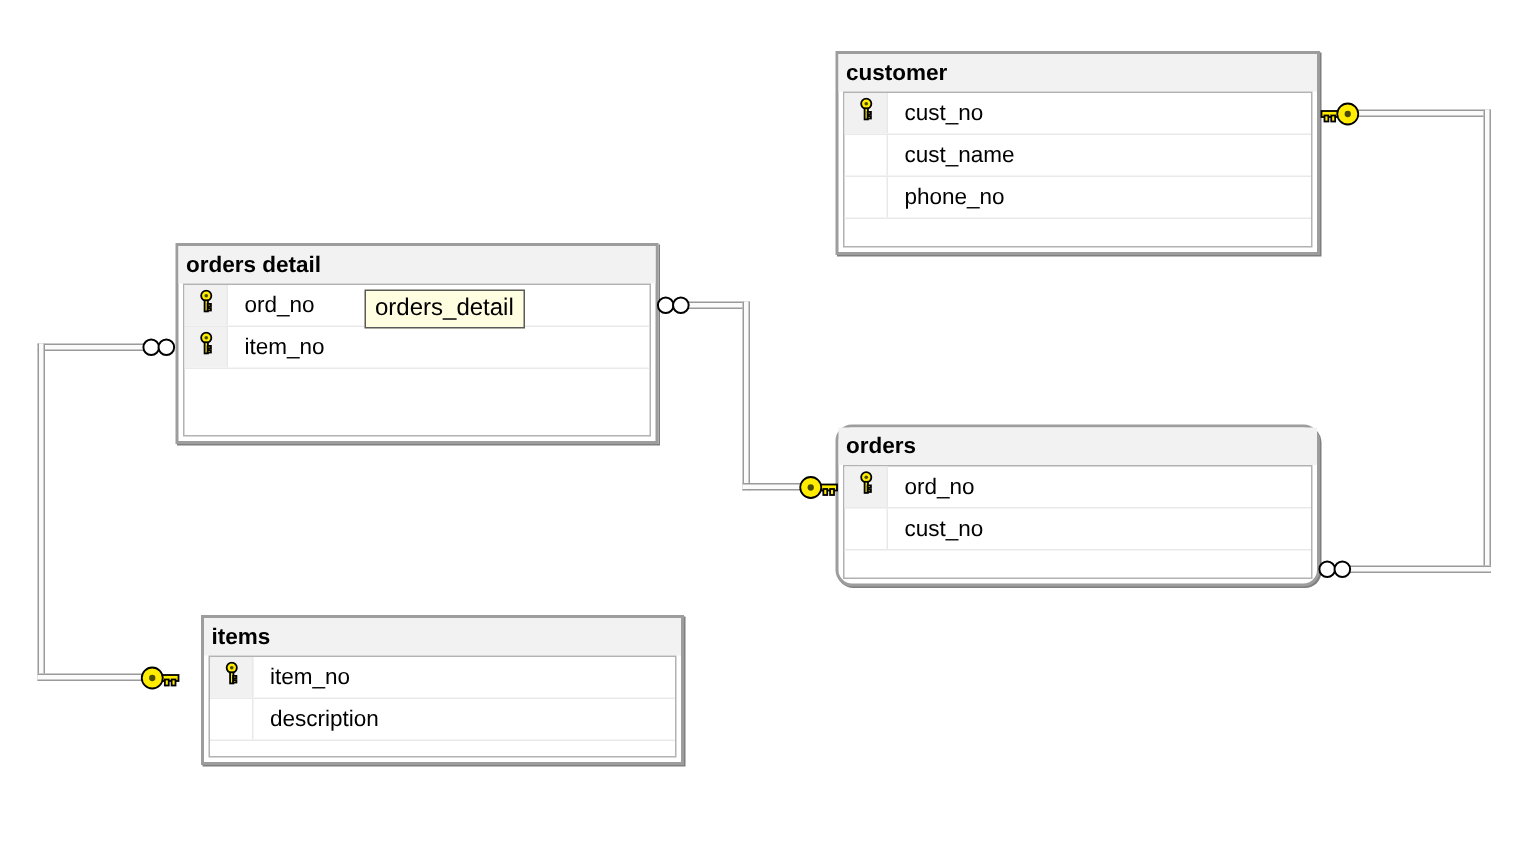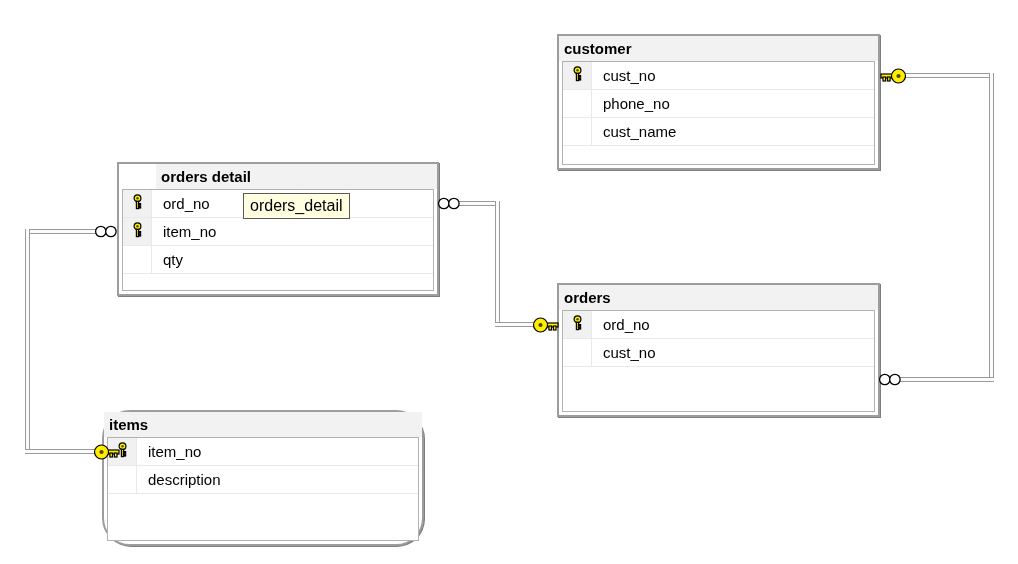--- a/index.html
+++ b/index.html
@@ -162,31 +162,31 @@
               <circle class="kh" cx="5.5" cy="4.2" r="1.2"></circle>
               <rect class="kf" x="4.4" y="7.2" width="2.2" height="7.4"></rect>
               <rect class="kf" x="6.4" y="9.6" width="2.2" height="1.6"></rect>
               <rect class="kf" x="6.4" y="12.4" width="2.2" height="1.6"></rect>
             </svg></span>
         </div>
       <div class="name-cell">cust_no</div>
     </div>
     <div class="col-row">
       <div class="key-cell"></div>
+      <div class="name-cell">cust_name</div>
+    </div>
+    <div class="col-row">
+      <div class="key-cell"></div>
       <div class="name-cell">phone_no</div>
     </div>
-    <div class="col-row">
-      <div class="key-cell"></div>
-      <div class="name-cell">cust_name</div>
-    </div>
-    <div class="col-row empty-row"></div>
-  </div>
-</div>
-
-<div class="table-window" style="left:117px;top:162px;width:322px;height:134px;padding-left:37px;">
+    <div class="col-row empty-row"></div>
+  </div>
+</div>
+
+<div class="table-window" style="left:117px;top:162px;width:322px;height:134px;">
   <div class="table-title">orders detail</div>
   <div class="table-grid">
     <div class="col-row">
       <div class="key-cell has-key">
           <span><svg width="11" height="16" viewBox="0 0 11 16">
               <circle class="kf" cx="5.5" cy="4.2" r="3.4"></circle>
               <circle class="kh" cx="5.5" cy="4.2" r="1.2"></circle>
               <rect class="kf" x="4.4" y="7.2" width="2.2" height="7.4"></rect>
               <rect class="kf" x="6.4" y="9.6" width="2.2" height="1.6"></rect>
               <rect class="kf" x="6.4" y="12.4" width="2.2" height="1.6"></rect>
@@ -199,29 +199,25 @@
           <span><svg width="11" height="16" viewBox="0 0 11 16">
               <circle class="kf" cx="5.5" cy="4.2" r="3.4"></circle>
               <circle class="kh" cx="5.5" cy="4.2" r="1.2"></circle>
               <rect class="kf" x="4.4" y="7.2" width="2.2" height="7.4"></rect>
               <rect class="kf" x="6.4" y="9.6" width="2.2" height="1.6"></rect>
               <rect class="kf" x="6.4" y="12.4" width="2.2" height="1.6"></rect>
             </svg></span>
         </div>
       <div class="name-cell">item_no</div>
     </div>
-    <div class="col-row">
-      <div class="key-cell"></div>
-      <div class="name-cell">qty</div>
-    </div>
-    <div class="col-row empty-row"></div>
-  </div>
-</div>
-
-<div class="table-window" style="left:557px;top:283px;width:323px;height:134px;">
+    <div class="col-row empty-row"></div>
+  </div>
+</div>
+
+<div class="table-window" style="left:557px;top:283px;width:323px;height:108px;border-radius:11px;">
   <div class="table-title">orders</div>
   <div class="table-grid">
     <div class="col-row">
       <div class="key-cell has-key">
           <span><svg width="11" height="16" viewBox="0 0 11 16">
               <circle class="kf" cx="5.5" cy="4.2" r="3.4"></circle>
               <circle class="kh" cx="5.5" cy="4.2" r="1.2"></circle>
               <rect class="kf" x="4.4" y="7.2" width="2.2" height="7.4"></rect>
               <rect class="kf" x="6.4" y="9.6" width="2.2" height="1.6"></rect>
               <rect class="kf" x="6.4" y="12.4" width="2.2" height="1.6"></rect>
@@ -230,21 +226,21 @@
       <div class="name-cell">ord_no</div>
     </div>
     <div class="col-row">
       <div class="key-cell"></div>
       <div class="name-cell">cust_no</div>
     </div>
     <div class="col-row empty-row"></div>
   </div>
 </div>
 
-<div class="table-window" style="left:102px;top:410px;width:322px;height:136px;border-radius:28px;">
+<div class="table-window" style="left:134px;top:410px;width:322px;height:100px;">
   <div class="table-title">items</div>
   <div class="table-grid">
     <div class="col-row">
       <div class="key-cell has-key">
           <span><svg width="11" height="16" viewBox="0 0 11 16">
               <circle class="kf" cx="5.5" cy="4.2" r="3.4"></circle>
               <circle class="kh" cx="5.5" cy="4.2" r="1.2"></circle>
               <rect class="kf" x="4.4" y="7.2" width="2.2" height="7.4"></rect>
               <rect class="kf" x="6.4" y="9.6" width="2.2" height="1.6"></rect>
               <rect class="kf" x="6.4" y="12.4" width="2.2" height="1.6"></rect>

